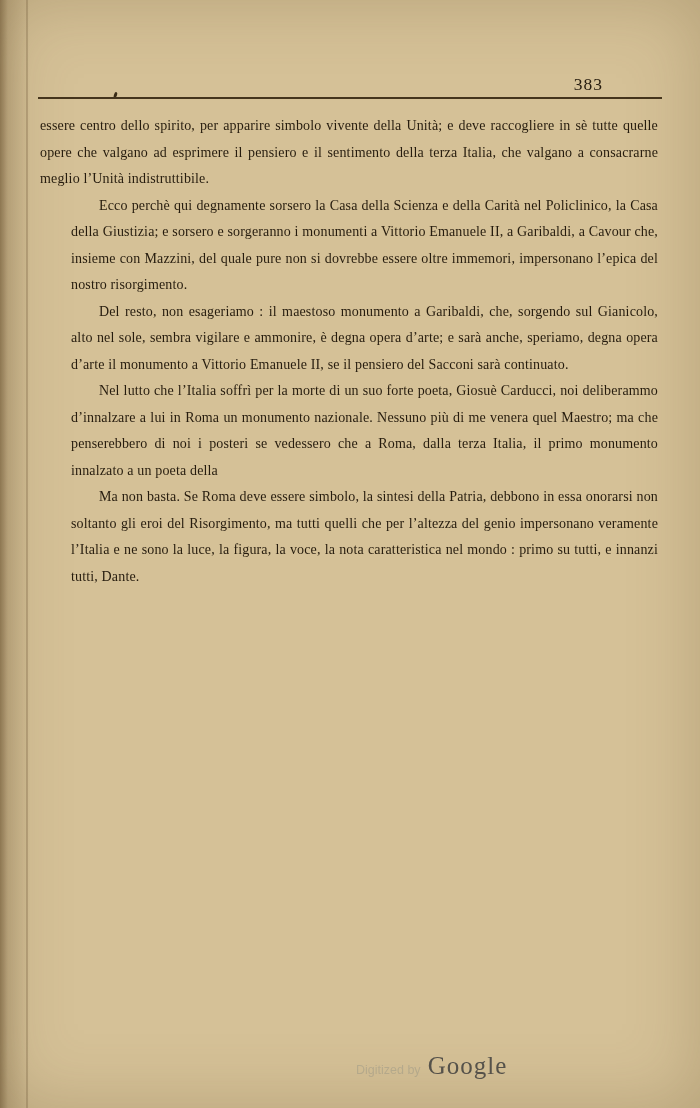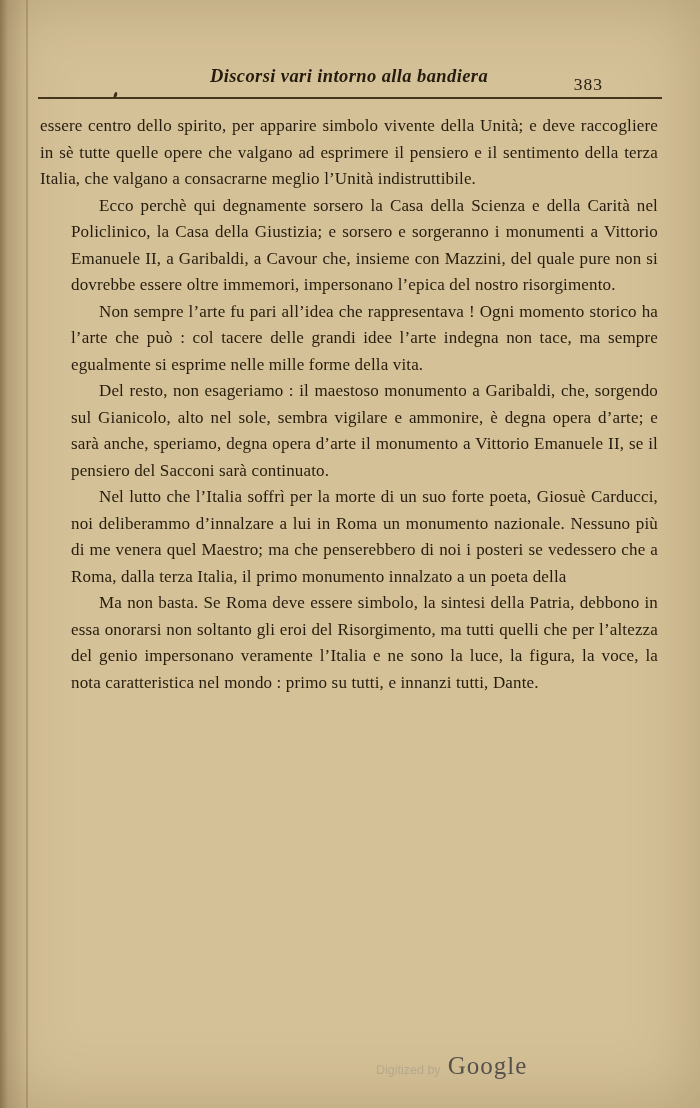--- a/index.html
+++ b/index.html
@@ -56,37 +56,36 @@
     position: absolute;
     left: 114px; top: 92px;
     width: 3px; height: 6px;
     background: #3a2c16;
     border-radius: 50% 50% 60% 40%;
     transform: rotate(18deg);
   }
   .body {
     position: absolute;
     top: 113px; left: 40px; right: 42px;
-    font-size: 17px;
+    font-size: 14px;
     line-height: 26.5px;
     text-align: justify;
     letter-spacing: 0.15px;
     hyphens: auto;
     -webkit-hyphens: auto;
   }
   .para { margin: 0; }
   .para.indent { text-indent: 28px; margin-left: 31px; }
   .watermark {
     position: absolute;
     left: 356px; top: 1052px;
     display: flex;
     align-items: baseline;
     gap: 7px;
     opacity: 0.85;
-    margin-left: 20px;
   }
   .wm-prefix {
     font-family: "Liberation Sans", "DejaVu Sans", sans-serif;
     font-size: 12.5px;
     color: #b4aa8f;
   }
   .wm-brand {
     font-family: "Liberation Serif", "DejaVu Serif", serif;
     font-size: 25px;
     color: #404040;
@@ -94,31 +93,29 @@
   }
 </style>
 </head>
 <body>
 
 <div class="page">
   <div class="gutter"></div>
   <div class="gutter-line"></div>
 
   <header class="header">
-    <span class="title">Discorsi vari intorno alla bandiera</span>
     <span class="pagenum">383</span>
   </header>
 
   <div class="ink-speck"></div>
   <div class="rule"></div>
 
   <main class="body">
     <p class="para">essere centro dello spirito, per apparire simbolo vivente della Unità; e deve raccogliere in sè tutte quelle opere che valgano ad esprimere il pensiero e il sentimento della terza Italia, che valgano a consacrarne meglio l’Unità indistruttibile.</p>
     <p class="para indent">Ecco perchè qui degnamente sorsero la Casa della Scienza e della Carità nel Policlinico, la Casa della Giustizia; e sorsero e sorgeranno i monumenti a Vittorio Emanuele II, a Garibaldi, a Cavour che, insieme con Mazzini, del quale pure non si dovrebbe essere oltre immemori, impersonano l’epica del nostro risorgimento.</p>
-    <p class="para indent">Non sempre l’arte fu pari all’idea che rappresentava ! Ogni momento storico ha l’arte che può : col tacere delle grandi idee l’arte indegna non tace, ma sempre egualmente si esprime nelle mille forme della vita.</p>
     <p class="para indent">Del resto, non esageriamo : il maestoso monumento a Garibaldi, che, sorgendo sul Gianicolo, alto nel sole, sembra vigilare e ammonire, è degna opera d’arte; e sarà anche, speriamo, degna opera d’arte il monumento a Vittorio Emanuele II, se il pensiero del Sacconi sarà continuato.</p>
     <p class="para indent">Nel lutto che l’Italia soffrì per la morte di un suo forte poeta, Giosuè Carducci, noi deliberammo d’innalzare a lui in Roma un monumento nazionale. Nessuno più di me venera quel Maestro; ma che penserebbero di noi i posteri se vedessero che a Roma, dalla terza Italia, il primo monumento innalzato a un poeta della</p>
     <p class="para indent">Ma non basta. Se Roma deve essere simbolo, la sintesi della Patria, debbono in essa onorarsi non soltanto gli eroi del Risorgimento, ma tutti quelli che per l’altezza del genio impersonano veramente l’Italia e ne sono la luce, la figura, la voce, la nota caratteristica nel mondo : primo su tutti, e innanzi tutti, Dante.</p>
   </main>
 
   <div class="watermark">
     <span class="wm-prefix">Digitized by</span>
     <span class="wm-brand">Google</span>
   </div>
 

